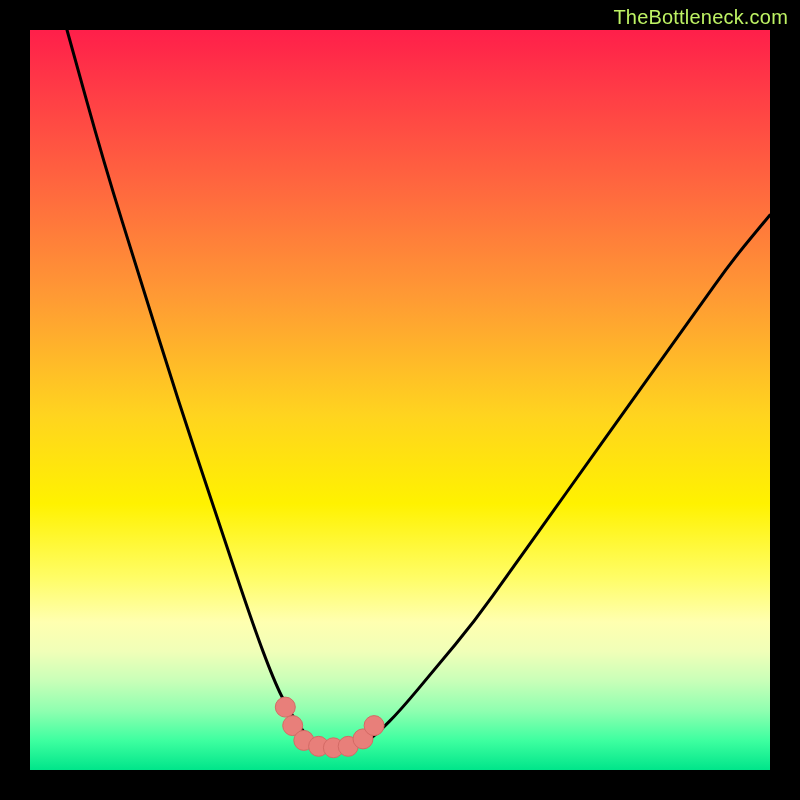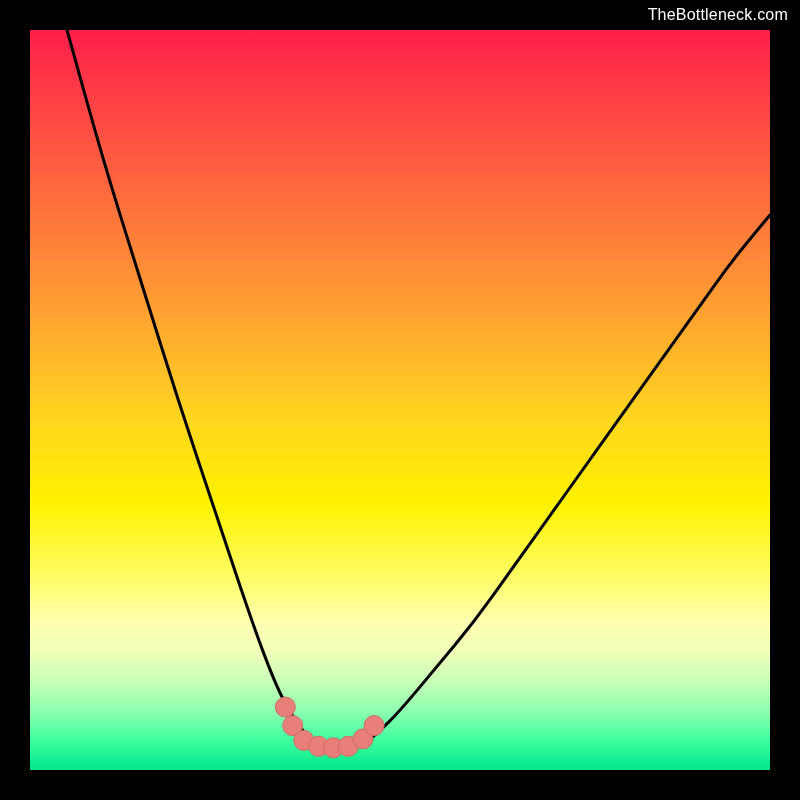--- a/index.html
+++ b/index.html
@@ -39,22 +39,22 @@
       #c8ffb8 88%,
       #8fffb0 92%,
       #3effa0 96%,
       #00e58a 100%
     );
   }
   .watermark {
     position: absolute;
     top: 6px;
     right: 12px;
-    color: #ffffff;
-    font-size: 16px;
+    color: #bef264;
+    font-size: 20px;
     font-weight: 500;
     letter-spacing: 0.2px;
     user-select: none;
   }
   svg.curve {
     position: absolute;
     left: 0;
     top: 0;
     width: 740px;
     height: 740px;

